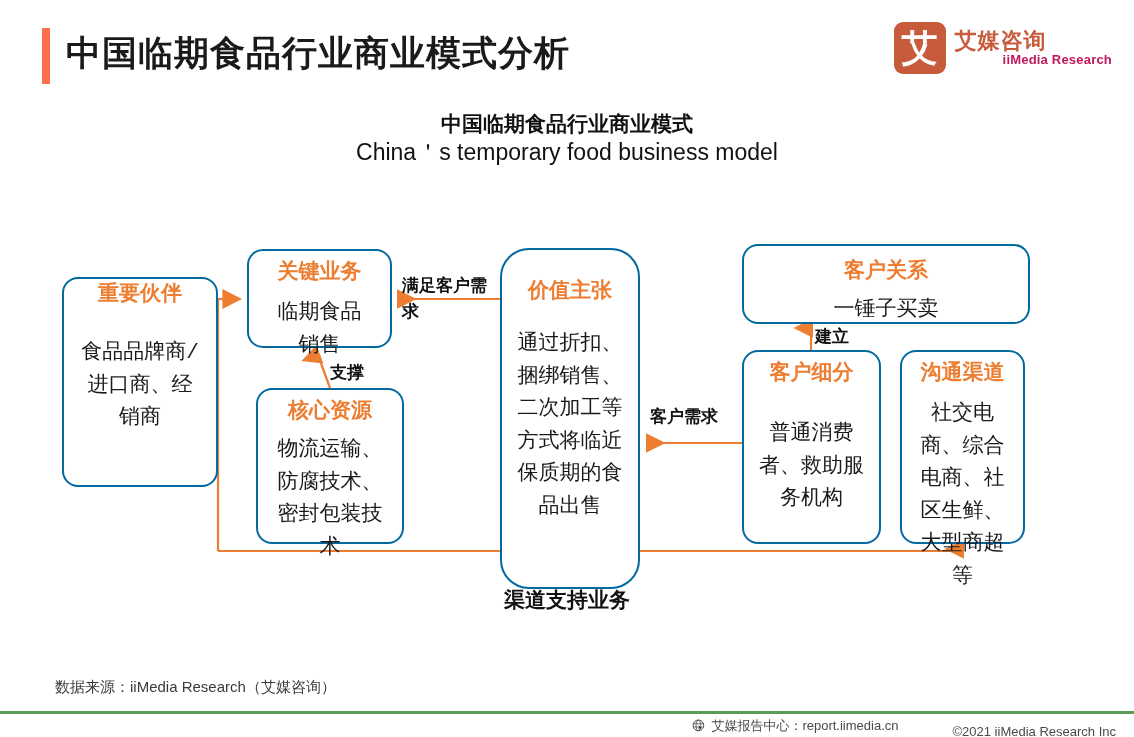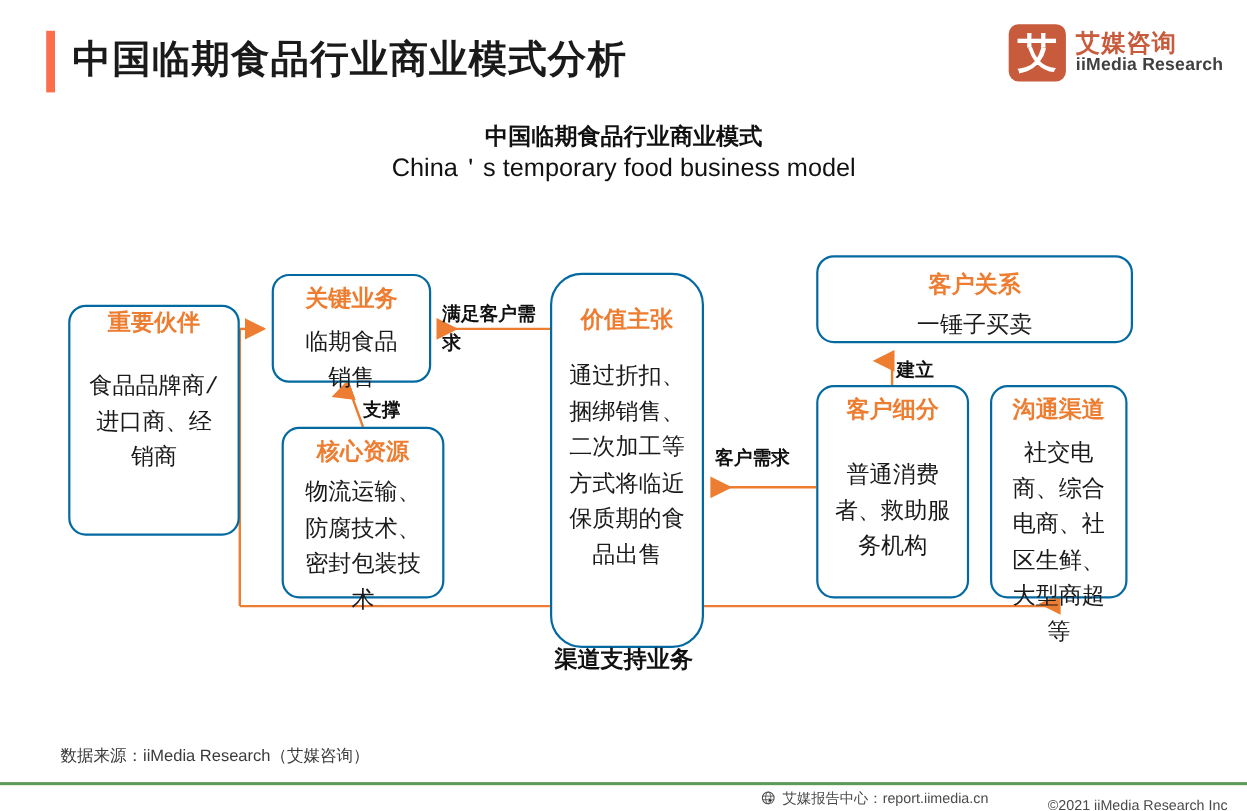--- a/index.html
+++ b/index.html
@@ -59,25 +59,26 @@
   }
   .logo-txt { display: flex; flex-direction: column; justify-content: center; }
   .logo-cn {
     font-size: 22px;
     font-weight: bold;
     color: #C75B3C;
     line-height: 1.05;
     letter-spacing: 1px;
   }
   .logo-en {
-    font-size: 16px;
-    font-weight: bold;
-    color: #404040;
+    font-size: 13px;
+    font-weight: bold;
+    color: #be185d;
     line-height: 1.2;
     letter-spacing: .2px;
+    margin-left: 48px;
   }
 
   
   .sub-cn {
     position: absolute;
     left: 0; right: 0;
     top: 110px;
     text-align: center;
     font-size: 21px;
     font-weight: bold;
@@ -124,21 +125,21 @@
     font-size: 21px;
     text-align: center;
     line-height: 1.55;
   }
 
   
   #node-partners   { left: 62px;  top: 277px; width: 156px; height: 210px; gap: 30px; font-family: Liberation Mono, monospace; }
   #node-keybiz     { left: 247px; top: 249px; width: 145px; height: 99px;  padding-top: 6px; }
   #node-coreres    { left: 256px; top: 388px; width: 148px; height: 156px; padding-top: 6px; }
   #node-value      { left: 500px; top: 248px; width: 140px; height: 341px; padding-top: 26px; border-radius: 29px; }
-  #node-custrel    { left: 742px; top: 232px; width: 288px; height: 80px;  padding-top: 10px; }
+  #node-custrel    { left: 742px; top: 244px; width: 288px; height: 80px;  padding-top: 10px; }
   #node-custseg    { left: 742px; top: 350px; width: 139px; height: 194px; padding-top: 6px; }
   #node-channel    { left: 900px; top: 350px; width: 125px; height: 194px; padding-top: 6px; }
 
   #node-keybiz  .n-body { margin-top: 10px; }
   #node-coreres .n-body { margin-top: 8px; }
   #node-value   .n-body { margin-top: 22px; }
   #node-custrel .n-body { margin-top: 8px; }
   #node-custseg .n-body { margin-top: 30px; }
   #node-channel .n-body { margin-top: 10px; }
 

